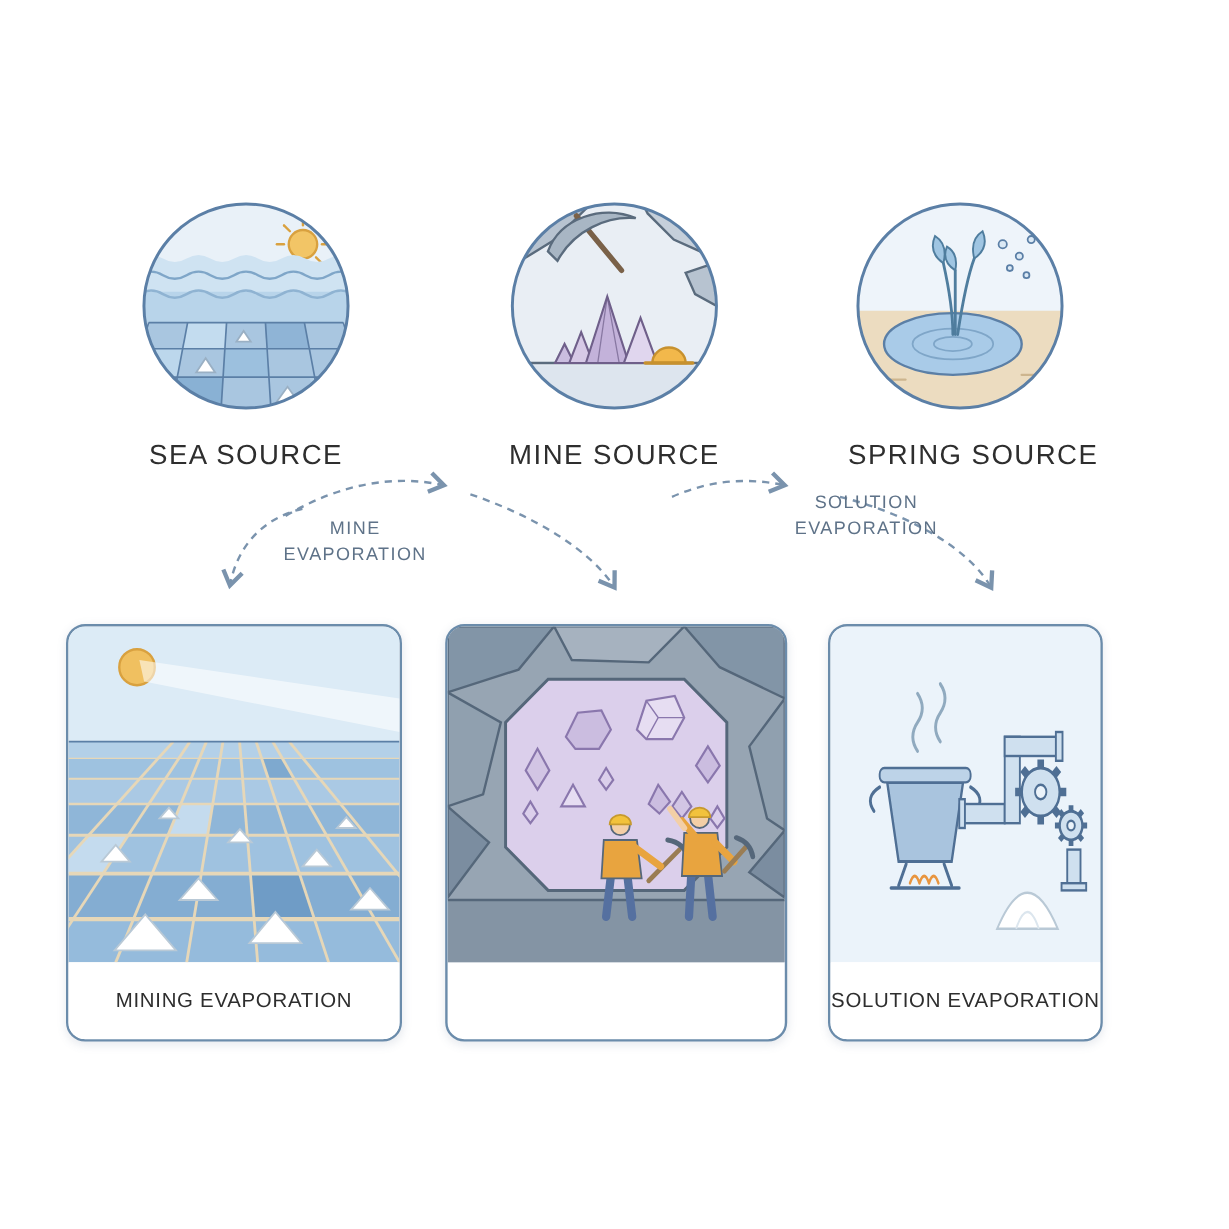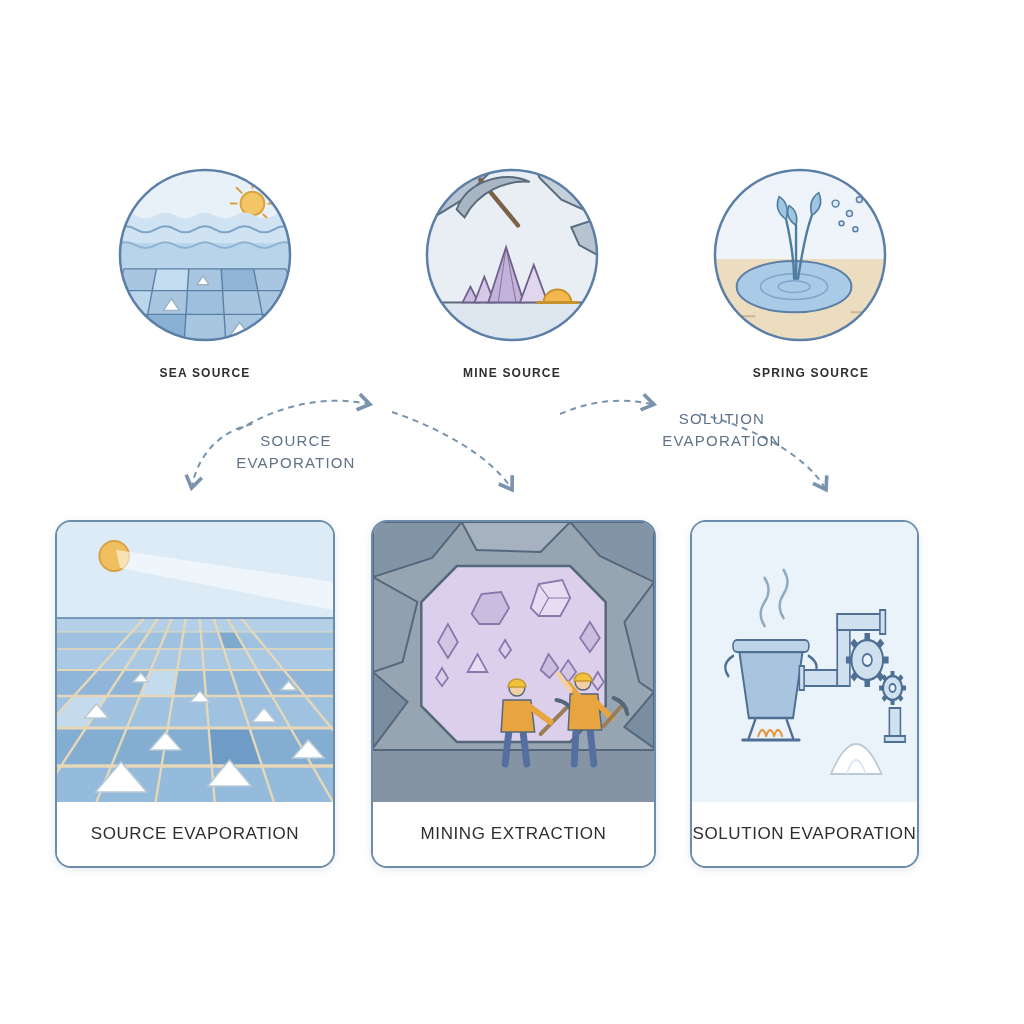--- a/index.html
+++ b/index.html
@@ -5,21 +5,21 @@
   * { margin:0; padding:0; box-sizing:border-box; }
   html,body { background:#ffffff; }
   body { font-family:"Liberation Sans","DejaVu Sans",sans-serif; }
   .canvas { position:relative; width:1024px; height:1024px; background:#ffffff; overflow:hidden; margin:0 auto; }
 
   .source-circle { position:absolute; width:178px; height:178px; }
   .source-circle svg { display:block; width:100%; height:100%; }
 
   .source-label {
     position:absolute; width:240px; text-align:center;
-    font-size:12px; font-weight:700; color:#2e2e2e; letter-spacing:1.2px;
+    font-size:23px; font-weight:400; color:#2e2e2e; letter-spacing:1.2px;
   }
 
   .arrows-layer { position:absolute; left:0; top:0; width:1024px; height:1024px; pointer-events:none; }
 
   .flow-label {
     position:absolute; width:220px; text-align:center;
     font-size:15px; font-weight:500; color:#5e7288; letter-spacing:1.2px; line-height:1.45;
   }
 
   .card {
@@ -183,21 +183,21 @@
     <g fill="none" stroke="#7a93ad" stroke-width="2" stroke-dasharray="6 5">
       <path d="M252,424 C 218,432 198,456 192,486" marker-end="url(#ah)"></path>
       <path d="M238,430 C 285,402 330,396 368,404" marker-end="url(#ah)"></path>
       <path d="M392,412 C 440,428 490,456 511,488" marker-end="url(#ah)"></path>
       <path d="M560,414 C 592,400 622,398 652,404" marker-end="url(#ah)"></path>
       <path d="M700,414 C 756,428 806,456 825,488" marker-end="url(#ah)"></path>
     </g>
   </svg>
 
   <div class="flow-label" style="left:186px; top:430px;">
-    <span>SOURCE</span><br>
+    <span>MINE</span><br>
     <span>EVAPORATION</span>
   </div>
   <div class="flow-label" style="left:612px; top:408px;">
     <span>SOLUTION</span><br>
     <span>EVAPORATION</span>
   </div>
 
   <div class="card" style="left:55px; width:280px;">
     <div class="card-art">
       <svg viewBox="0 0 280 280" preserveAspectRatio="none">
@@ -245,21 +245,21 @@
           <path d="M94,228 L110,210 L126,228 Z"></path>
           <path d="M198,200 L210,186 L222,200 Z"></path>
           <path d="M28,196 L40,182 L52,196 Z"></path>
           <path d="M135,180 L145,169 L155,180 Z"></path>
           <path d="M227,168 L235,159 L243,168 Z"></path>
           <path d="M77,160 L85,151 L93,160 Z"></path>
         </g>
       </svg>
     </div>
     <div class="card-footer">
-      <span class="card-label">SOURCE EVAPORATION</span>
+      <span class="card-label">MINING EVAPORATION</span>
     </div>
   </div>
 
   <div class="card" style="left:371px; width:285px;">
     <div class="card-art">
       <svg viewBox="0 0 285 280" preserveAspectRatio="none">
         <rect x="0" y="0" width="285" height="280" fill="#97a5b3"></rect>
         <g stroke="#55677a" stroke-width="2">
           <polygon points="0,0 90,0 60,36 0,55" fill="#8295a7"></polygon>
           <polygon points="90,0 200,0 170,30 105,28" fill="#a6b2bf"></polygon>
@@ -305,23 +305,20 @@
           <line x1="200" y1="168" x2="188" y2="152" stroke="#f3cfa6" stroke-width="5" stroke-linecap="round"></line>
           <polygon points="170,148 178,132 188,146 179,156" fill="#cbbde0" stroke="#8a77ad" stroke-width="1.8"></polygon>
           <line x1="226" y1="180" x2="242" y2="196" stroke="#e8a43f" stroke-width="6" stroke-linecap="round"></line>
           <line x1="234" y1="204" x2="252" y2="184" stroke="#9a7d54" stroke-width="4" stroke-linecap="round"></line>
           <path d="M244,176 q12,4 14,16" fill="none" stroke="#55677a" stroke-width="4" stroke-linecap="round"></path>
           <circle cx="213" cy="160" r="8" fill="#f3cfa6" stroke="#55677a" stroke-width="1.5"></circle>
           <path d="M204,159 a9,8 0 0 1 18,0 Z" fill="#f2c23c" stroke="#c79a2e" stroke-width="1.5"></path>
         </g>
       </svg>
     </div>
-    <div class="card-footer">
-      <span class="card-label">MINING EXTRACTION</span>
-    </div>
   </div>
 
   <div class="card" style="left:690px; width:229px;">
     <div class="card-art">
       <svg viewBox="0 0 285 280" preserveAspectRatio="none">
         <rect x="0" y="0" width="285" height="280" fill="#ebf3fa"></rect>
         <g fill="none" stroke="#90aabf" stroke-width="3" stroke-linecap="round">
           <path d="M92,56 q10,12 0,24 q-10,12 0,24"></path>
           <path d="M116,48 q10,12 0,24 q-10,12 0,24"></path>
         </g>

